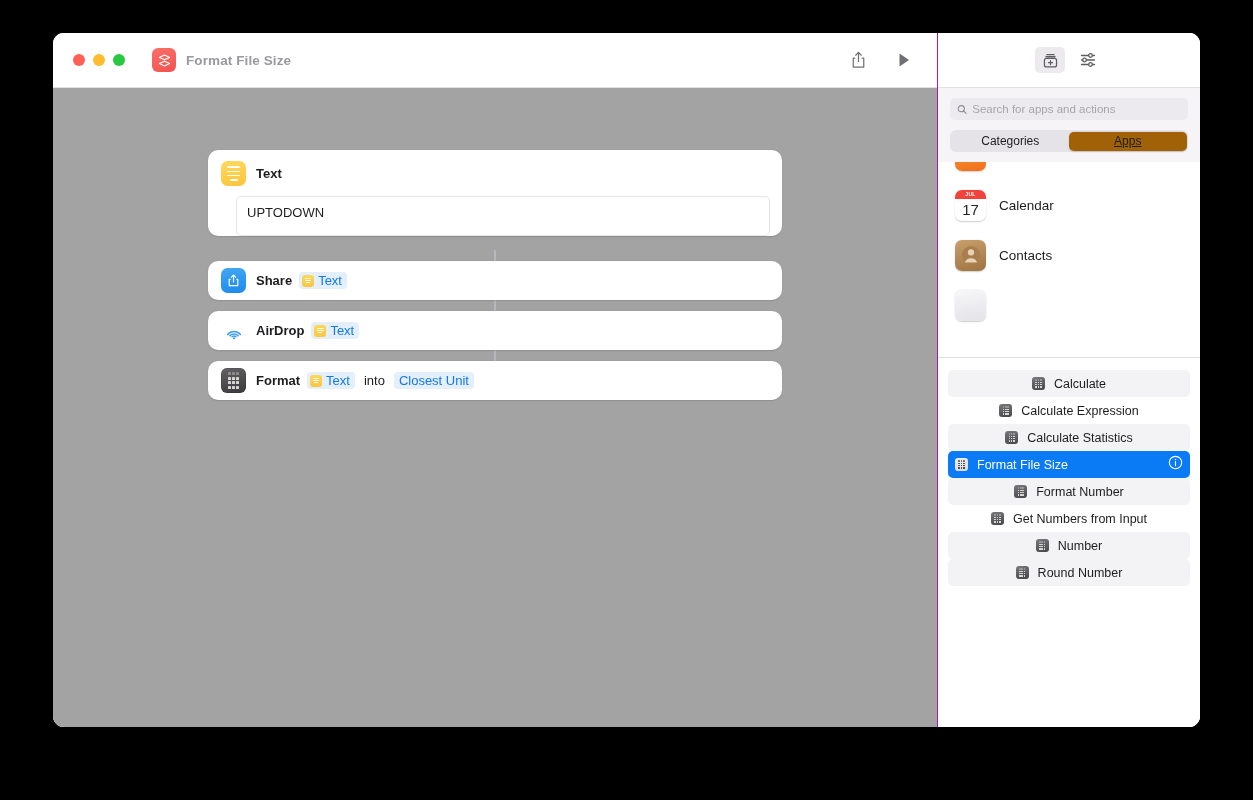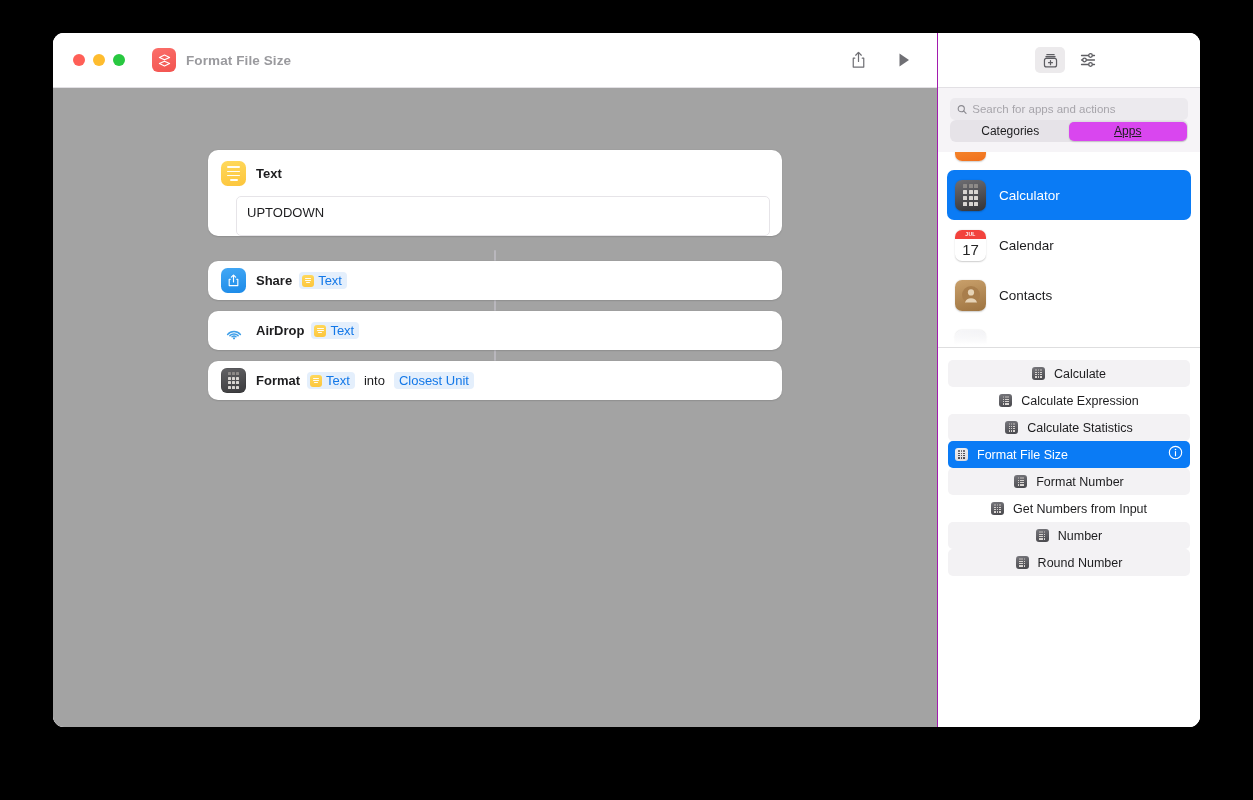--- a/index.html
+++ b/index.html
@@ -257,38 +257,38 @@
   #search-input {
     border: none; outline: none; background: transparent;
     font-family: "Liberation Sans", sans-serif;
     font-size: 11.5px;
     color: #3a3a3c;
     width: 100%;
   }
   #search-input::placeholder { color: #a7a5ab; }
 
   #segmented {
-    margin-top: 0;
+    margin-top: 10px;
     height: 22px;
     border-radius: 6px;
     background: #e6e3e8;
     display: flex;
     padding: 1.5px;
     position: relative;
   }
   .seg {
     flex: 1 1 50%;
     display: flex; align-items: center; justify-content: center;
     font-size: 12px;
     color: #1d1d1f;
     border-radius: 5px;
     cursor: default;
   }
   .seg.selected {
-    background: #d946ef;
+    background: #a16207;
     box-shadow: 0 0.5px 1.5px rgba(0,0,0,0.16);
     text-decoration: underline;
   }
 
   #apps-list {
     flex: 0 0 auto;
     height: 196px;
     overflow: hidden;
     position: relative;
     background: #ffffff;
@@ -566,39 +566,20 @@
         <div class="app-row">
           <div class="app-icon-box ic-books">
             <svg width="20" height="15" viewBox="0 0 22 16">
               <path d="M11 3.2 C9 1.3 5.6 1.3 3.4 2.3 L3.4 13.3 C5.6 12.3 9 12.3 11 14.1 Z" fill="#fff"></path>
               <path d="M11 3.2 C13 1.3 16.4 1.3 18.6 2.3 L18.6 13.3 C16.4 12.3 13 12.3 11 14.1 Z" fill="#fff"></path>
             </svg>
           </div>
           <div class="app-name">Books</div>
         </div>
 
-        <div class="app-row selected">
-          <div class="app-icon-box ic-calculator">
-            <div class="calc-grid">
-              <span class="dark"></span>
-                <span class="dark"></span>
-                <span class="dark"></span>
-              <span></span>
-                <span></span>
-                <span></span>
-              <span></span>
-                <span></span>
-                <span></span>
-              <span></span>
-                <span></span>
-                <span></span>
-            </div>
-          </div>
-          <div class="app-name">Calculator</div>
-        </div>
 
         <div class="app-row">
           <div class="app-icon-box ic-calendar">
             <div class="cal-top">JUL</div>
             <div class="cal-num">17</div>
           </div>
           <div class="app-name">Calendar</div>
         </div>
 
         <div class="app-row">

